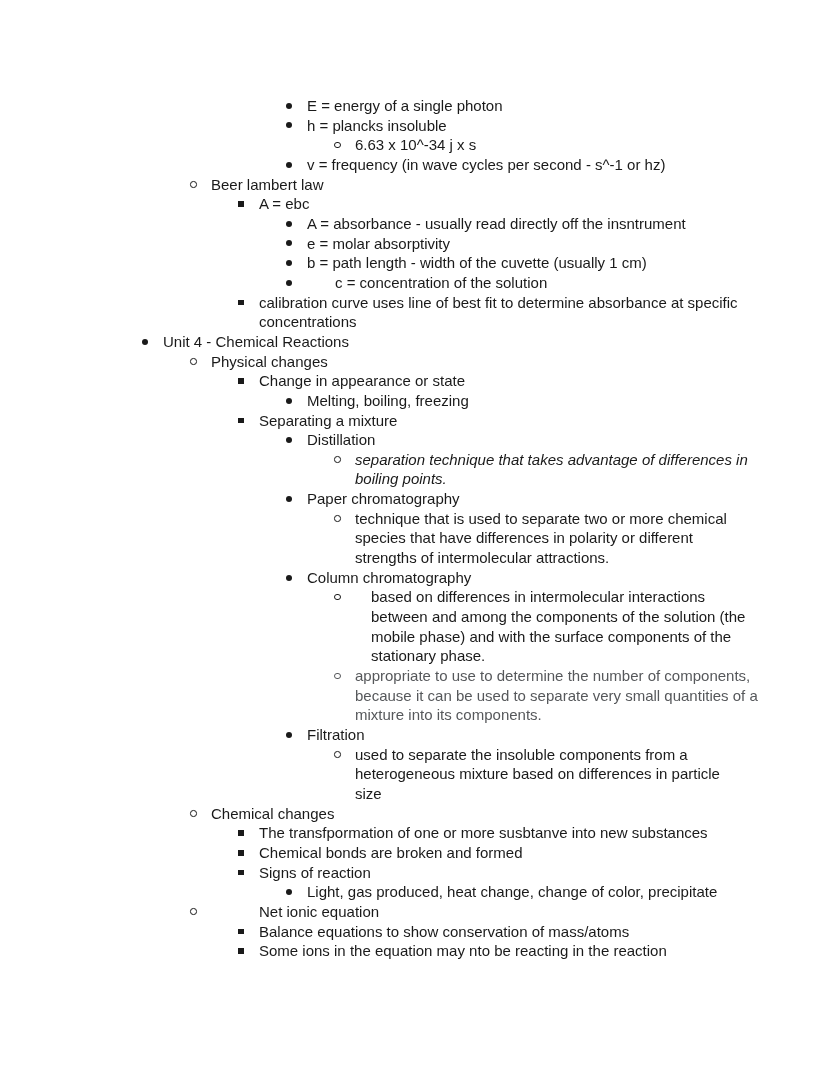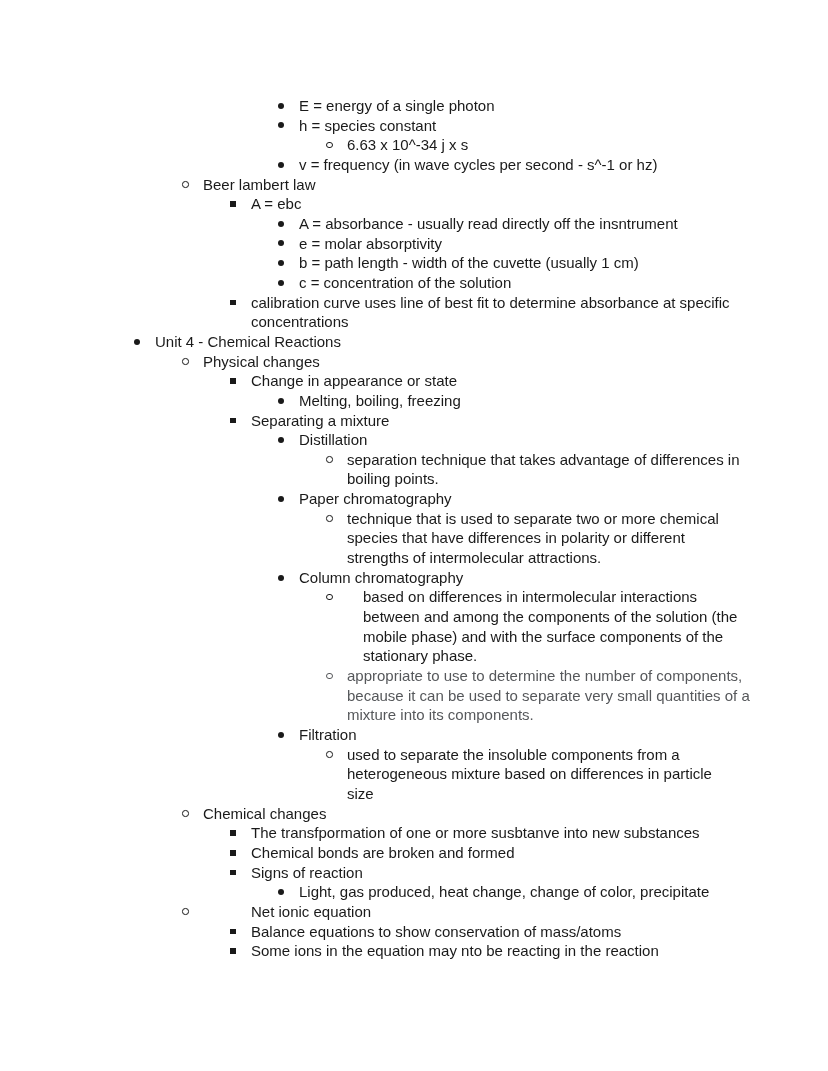--- a/index.html
+++ b/index.html
@@ -12,21 +12,21 @@
   .page{
     position:relative;
     width:828px;
     height:1071px;
     background:var(--page-bg);
     overflow:hidden;
   }
   .content{
     position:absolute;
     top:96px;
-    left:8px;
+    left:16px;
     width:781px;
   }
   .item{
     display:flex;
     align-items:flex-start;
     color:var(--ink);
     font-size:15px;
     line-height:19.65px;
   }
   .item.muted{color:var(--muted);}
@@ -66,21 +66,21 @@
 <body>
 
 <div class="page">
   <div class="content" id="list-root">
       <div class="item" style="margin-left: 270px;">
     <span class="bullet b-disc"></span>
     <span class="text">E = energy of a single photon</span>
   </div>
       <div class="item" style="margin-left: 270px;">
     <span class="bullet b-disc"></span>
-    <span class="text">h = species constant</span>
+    <span class="text">h = plancks insoluble</span>
   </div>
       <div class="item" style="margin-left: 318px;">
     <span class="bullet b-circle"></span>
     <span class="text">6.63 x 10^-34 j x s</span>
   </div>
       <div class="item" style="margin-left: 270px;">
     <span class="bullet b-disc"></span>
     <span class="text">v = frequency (in wave cycles per second - s^-1 or hz)</span>
   </div>
       <div class="item" style="margin-left: 174px;">
@@ -96,21 +96,21 @@
     <span class="text">A = absorbance - usually read directly off the insntrument</span>
   </div>
       <div class="item" style="margin-left: 270px;">
     <span class="bullet b-disc"></span>
     <span class="text">e = molar absorptivity</span>
   </div>
       <div class="item" style="margin-left: 270px;">
     <span class="bullet b-disc"></span>
     <span class="text">b = path length - width of the cuvette (usually 1 cm)</span>
   </div>
-      <div class="item" style="margin-left: 270px;">
+      <div class="item" style="margin-left: 270px; gap: 28px;">
     <span class="bullet b-disc"></span>
     <span class="text">c = concentration of the solution</span>
   </div>
       <div class="item" style="margin-left: 222px;">
     <span class="bullet b-square"></span>
     <span class="text">calibration curve uses line of best fit to determine absorbance at specific
 concentrations</span>
   </div>
       <div class="item" style="margin-left: 126px;">
     <span class="bullet b-disc"></span>
@@ -129,21 +129,21 @@
     <span class="text">Melting, boiling, freezing</span>
   </div>
       <div class="item" style="margin-left: 222px;">
     <span class="bullet b-square"></span>
     <span class="text">Separating a mixture</span>
   </div>
       <div class="item" style="margin-left: 270px;">
     <span class="bullet b-disc"></span>
     <span class="text">Distillation</span>
   </div>
-      <div class="item" style="margin-left: 318px;">
+      <div class="item" style="margin-left: 318px; font-style: italic;">
     <span class="bullet b-circle"></span>
     <span class="text">separation technique that takes advantage of differences in
 boiling points.</span>
   </div>
       <div class="item" style="margin-left: 270px;">
     <span class="bullet b-disc"></span>
     <span class="text">Paper chromatography</span>
   </div>
       <div class="item" style="margin-left: 318px;">
     <span class="bullet b-circle"></span>

